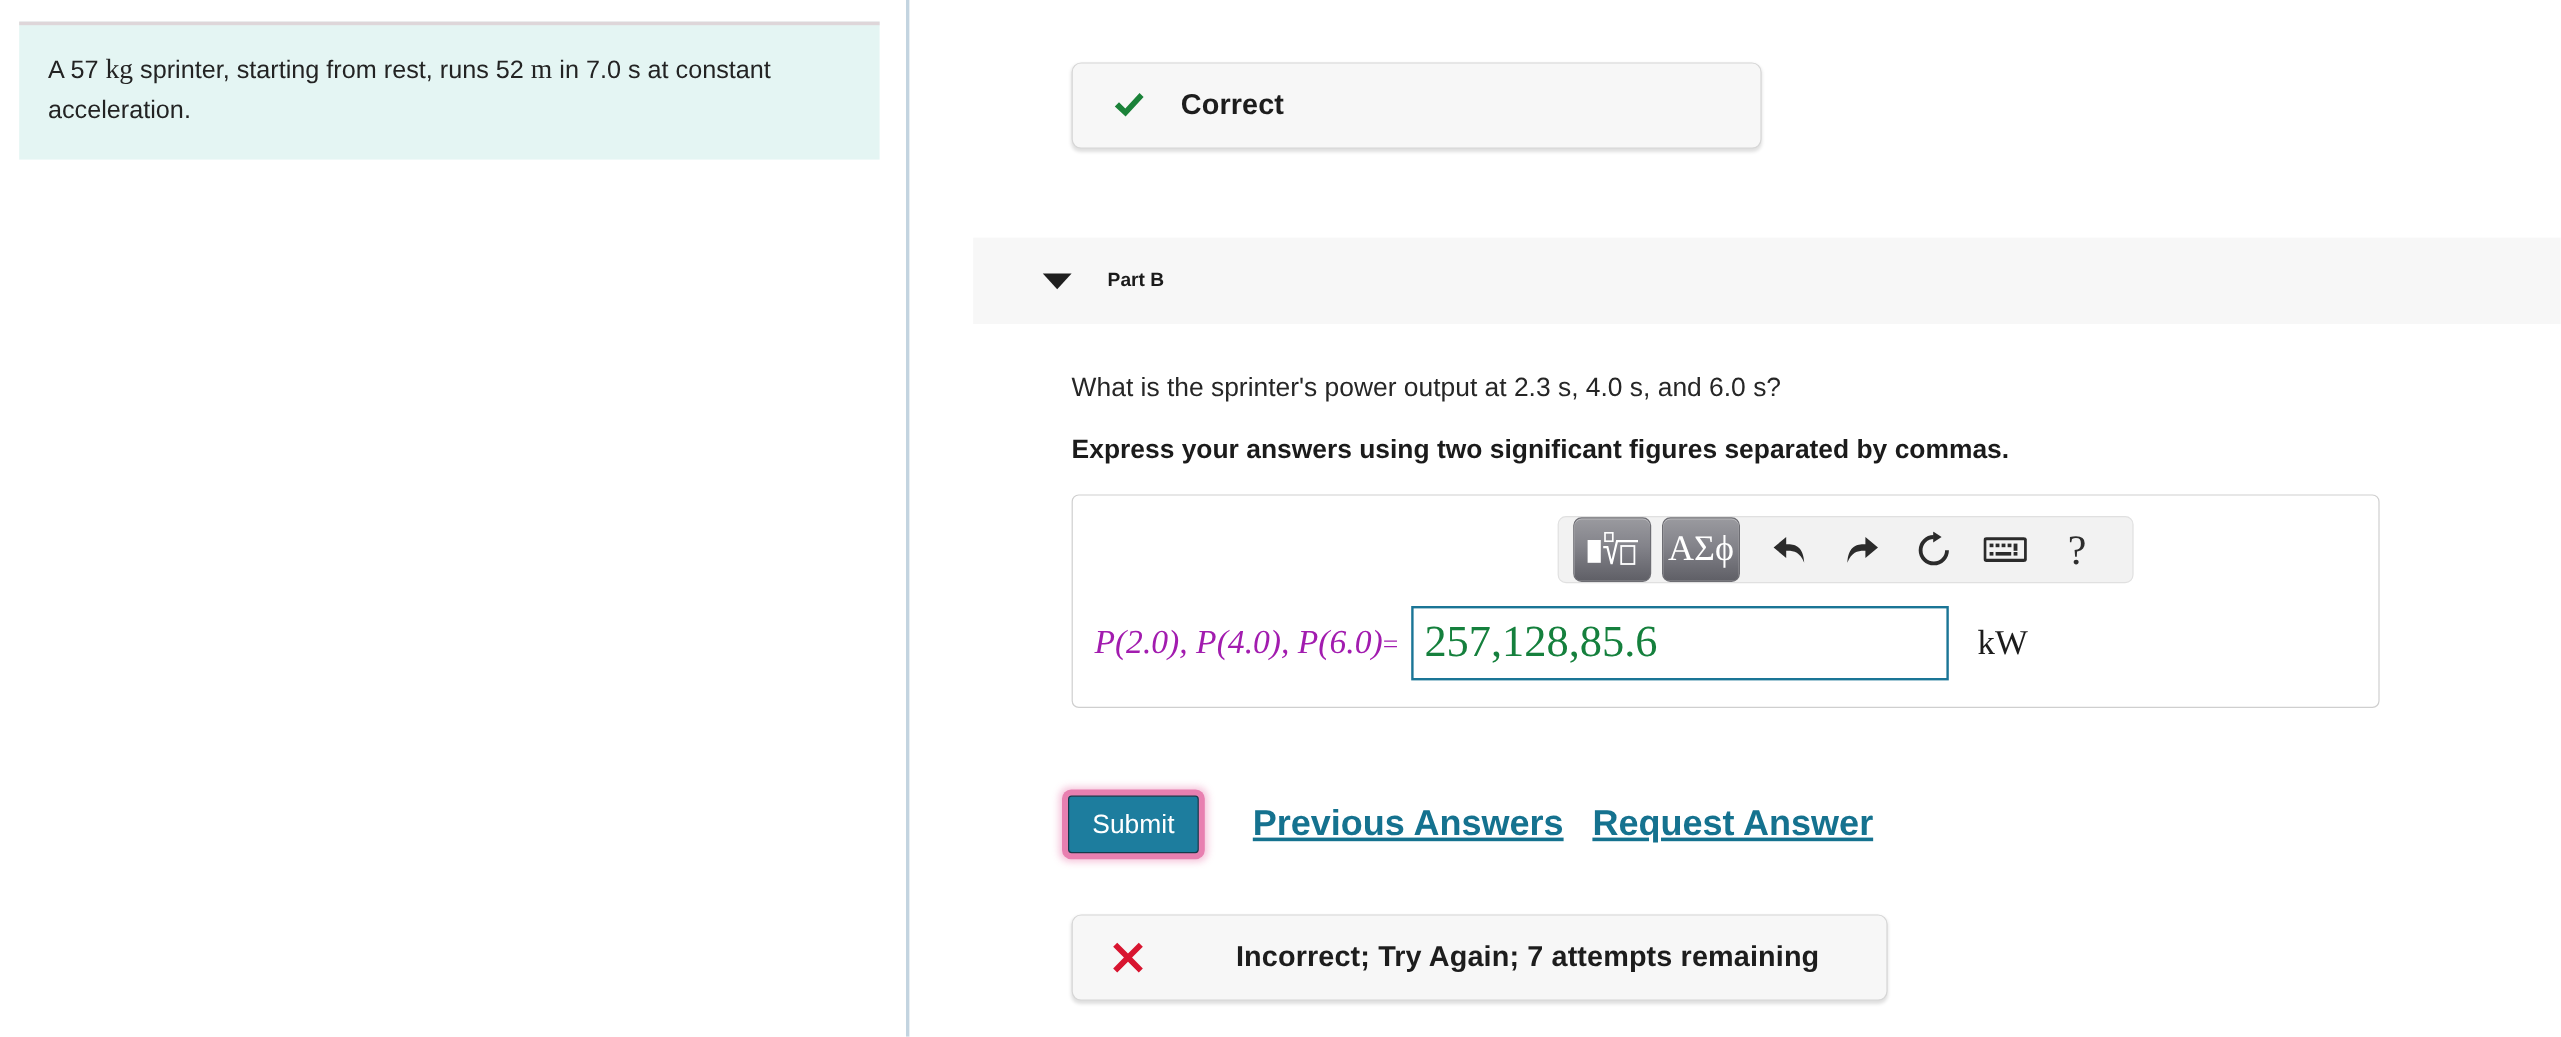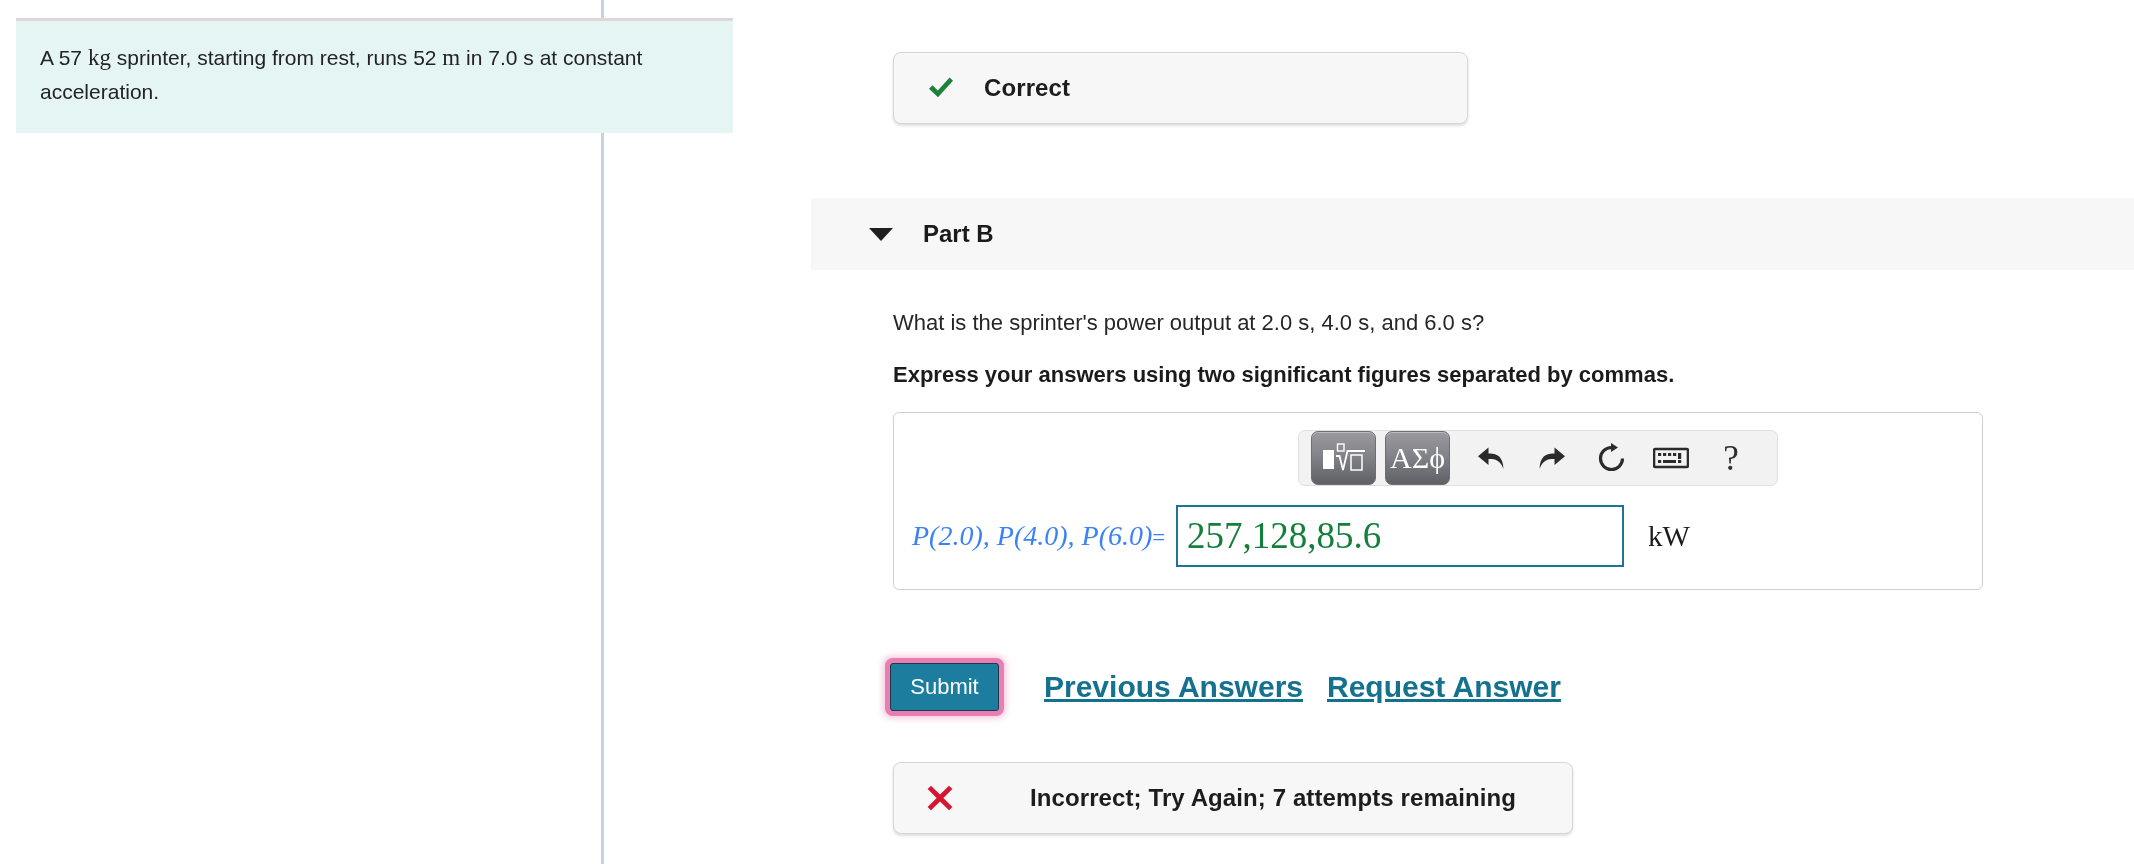--- a/index.html
+++ b/index.html
@@ -15,21 +15,21 @@
     color: #222222;
     overflow: hidden;
     position: relative;
   }
 
   
   #left-panel {
     position: absolute;
     left: 0;
     top: 0;
-    width: 604px;
+    width: 758px;
     height: 864px;
     background: #ffffff;
     border-right: 3px solid #c3d4e0;
     box-sizing: border-box;
   }
   #problem-statement {
     position: absolute;
     left: 16px;
     top: 18px;
     width: 717px;
@@ -101,21 +101,21 @@
     margin-left: 58px;
     margin-right: 30px;
     width: 0;
     height: 0;
     border-left: 12px solid transparent;
     border-right: 12px solid transparent;
     border-top: 13px solid #1f1f1f;
     cursor: pointer;
   }
   #part-title {
-    font-size: 24px;
+    font-size: 16px;
     font-weight: bold;
     color: #1b1b1b;
   }
 
   
   #question-text {
     position: absolute;
     left: 135px;
     top: 310px;
     font-size: 22px;
@@ -203,21 +203,21 @@
     display: flex;
     align-items: center;
   }
   #answer-prefix {
     margin-left: 18px;
     width: 250px;
     text-align: right;
     font-family: "Liberation Serif", serif;
     font-style: italic;
     font-size: 28px;
-    color: #3b82f6;
+    color: #a21caf;
     white-space: nowrap;
   }
   #answer-prefix .eq {
     font-style: normal;
     font-size: 23px;
   }
   #answer-input {
     margin-left: 14px;
     width: 448px;
     height: 62px;
@@ -316,21 +316,21 @@
       <path d="M2.4 12.6 L5.2 9.7 L9.4 13.9 L18.9 3.6 L21.6 6.2 L9.6 19.3 Z" fill="#1b8239"></path>
     </svg>
     <span class="banner-label">Correct</span>
   </div>
 
   <div id="part-header">
     <div id="part-toggle-icon"></div>
     <span id="part-title">Part B</span>
   </div>
 
-  <div id="question-text">What is the sprinter's power output at 2.0 s, 4.0 s, and 6.0 s?</div>
+  <div id="question-text">What is the sprinter's power output at 2.3 s, 4.0 s, and 6.0 s?</div>
   <div id="answer-instruction">Express your answers using two significant figures separated by commas.</div>
 
   <div id="answer-box">
 
     <div id="math-toolbar">
 
       <div class="tb-gradbtn">
         <svg width="44" height="30" viewBox="0 0 44 30">
           <rect x="1" y="7" width="11" height="19" fill="#ffffff"></rect>
           <rect x="15.5" y="1" width="6.5" height="7" fill="none" stroke="#ffffff" stroke-width="1.4"></rect>

